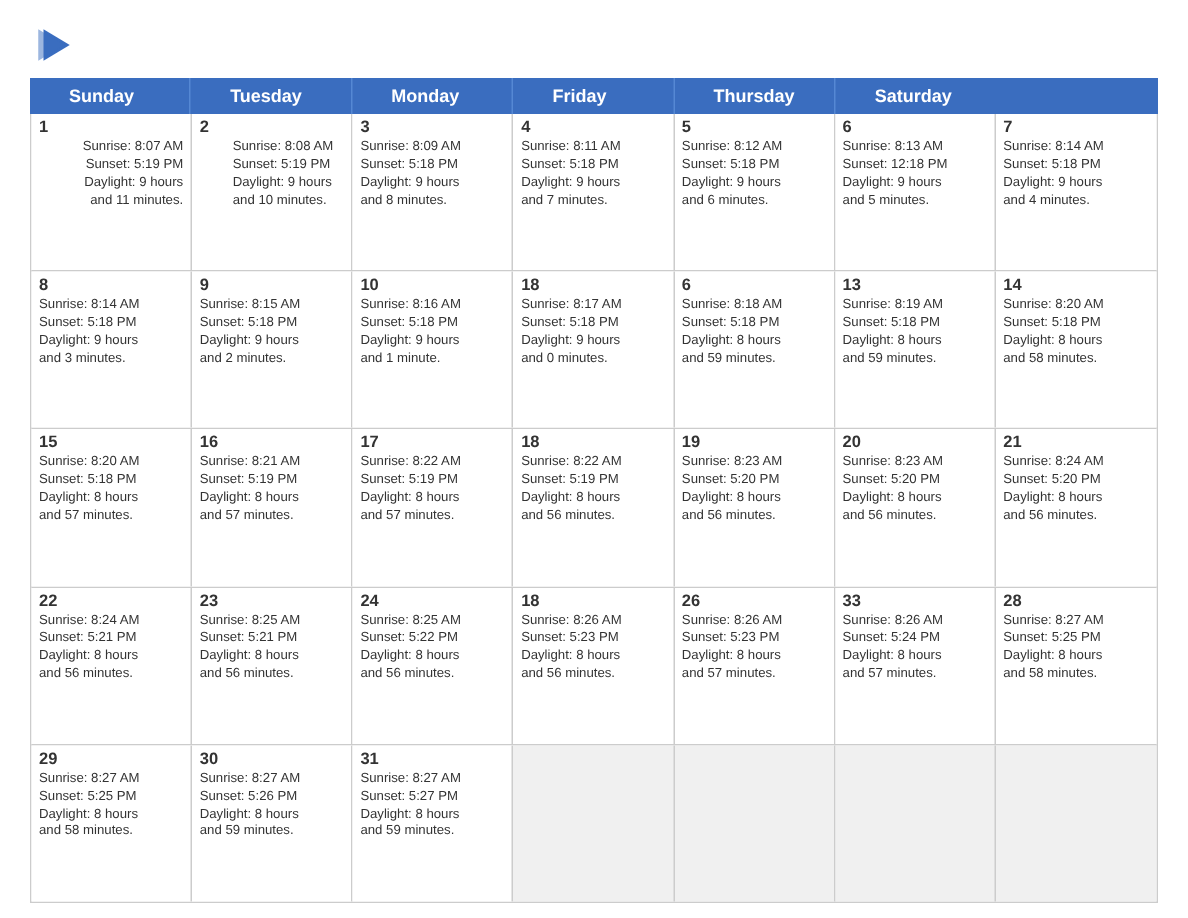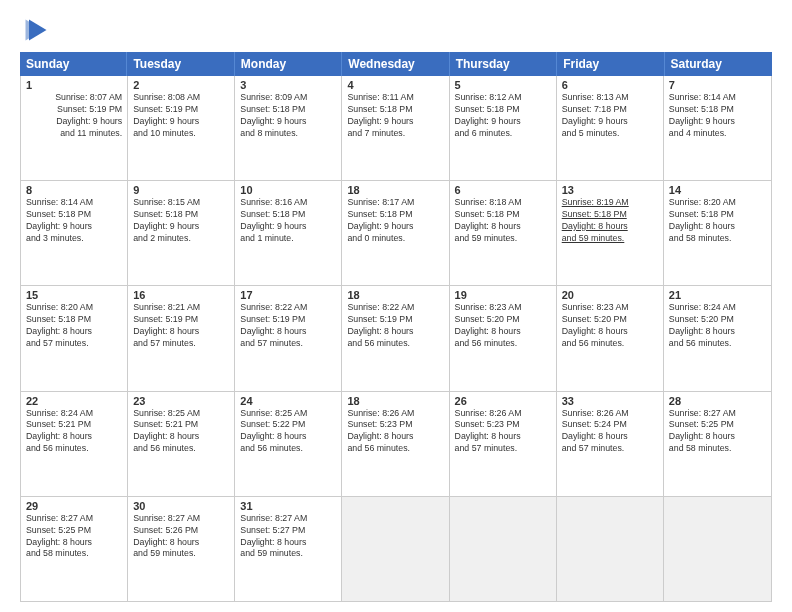--- a/index.html
+++ b/index.html
@@ -69,20 +69,21 @@
       grid-template-columns: repeat(7, 1fr);
       background: #3a6dbf;
     }
     .cal-header-cell {
       color: #fff;
       font-weight: bold;
       font-size: 12px;
       padding: 5px 6px;
       text-align: left;
       border-right: 1px solid #5588d4;
+      margin-left: 20px;
     }
     .cal-header-cell:last-child { border-right: none; }
     .cal-body {
       flex: 1;
       display: flex;
       flex-direction: column;
     }
     .cal-row {
       display: grid;
       grid-template-columns: repeat(7, 1fr);
@@ -140,38 +141,37 @@
       <div class="main-title"></div>
       <div class="subtitle"></div>
     </div>
   </div>
 
   <div class="calendar">
     <div class="cal-header">
     <div class="cal-header-cell">Sunday</div>
         <div class="cal-header-cell">Tuesday</div>
         <div class="cal-header-cell">Monday</div>
-        <div class="cal-header-cell">Wednesday</div>
+        <div class="cal-header-cell">Friday</div>
         <div class="cal-header-cell">Thursday</div>
-        <div class="cal-header-cell">Friday</div>
         <div class="cal-header-cell">Saturday</div>
       </div>
     <div class="cal-body-outer">
     <div class="cal-body">
           <div class="cal-row">
             <div class="cal-cell">
               <span class="day-num">1</span>
               <div class="info" style="white-space: pre-line; text-align: right;">Sunrise: 8:07 AM
 Sunset: 5:19 PM
 Daylight: 9 hours
 and 11 minutes.</div>
             </div>
             <div class="cal-cell">
               <span class="day-num">2</span>
-              <div class="info" style="white-space: pre-line;">Sunrise: 8:08 AM
+              <div class="info" style="white-space: pre-line; margin-left: 22px;">Sunrise: 8:08 AM
 Sunset: 5:19 PM
 Daylight: 9 hours
 and 10 minutes.</div>
             </div>
             <div class="cal-cell">
               <span class="day-num">3</span>
               <div class="info" style="white-space: pre-line;">Sunrise: 8:09 AM
 Sunset: 5:18 PM
 Daylight: 9 hours
 and 8 minutes.</div>
@@ -186,21 +186,21 @@
             <div class="cal-cell">
               <span class="day-num">5</span>
               <div class="info" style="white-space: pre-line;">Sunrise: 8:12 AM
 Sunset: 5:18 PM
 Daylight: 9 hours
 and 6 minutes.</div>
             </div>
             <div class="cal-cell">
               <span class="day-num">6</span>
               <div class="info" style="white-space: pre-line;">Sunrise: 8:13 AM
-Sunset: 7:18 PM
+Sunset: 12:18 PM
 Daylight: 9 hours
 and 5 minutes.</div>
             </div>
             <div class="cal-cell">
               <span class="day-num">7</span>
               <div class="info" style="white-space: pre-line;">Sunrise: 8:14 AM
 Sunset: 5:18 PM
 Daylight: 9 hours
 and 4 minutes.</div>
             </div>
@@ -236,21 +236,21 @@
             </div>
             <div class="cal-cell">
               <span class="day-num">6</span>
               <div class="info" style="white-space: pre-line;">Sunrise: 8:18 AM
 Sunset: 5:18 PM
 Daylight: 8 hours
 and 59 minutes.</div>
             </div>
             <div class="cal-cell">
               <span class="day-num">13</span>
-              <div class="info" style="white-space: pre-line; text-decoration: underline;">Sunrise: 8:19 AM
+              <div class="info" style="white-space: pre-line;">Sunrise: 8:19 AM
 Sunset: 5:18 PM
 Daylight: 8 hours
 and 59 minutes.</div>
             </div>
             <div class="cal-cell">
               <span class="day-num">14</span>
               <div class="info" style="white-space: pre-line;">Sunrise: 8:20 AM
 Sunset: 5:18 PM
 Daylight: 8 hours
 and 58 minutes.</div>

